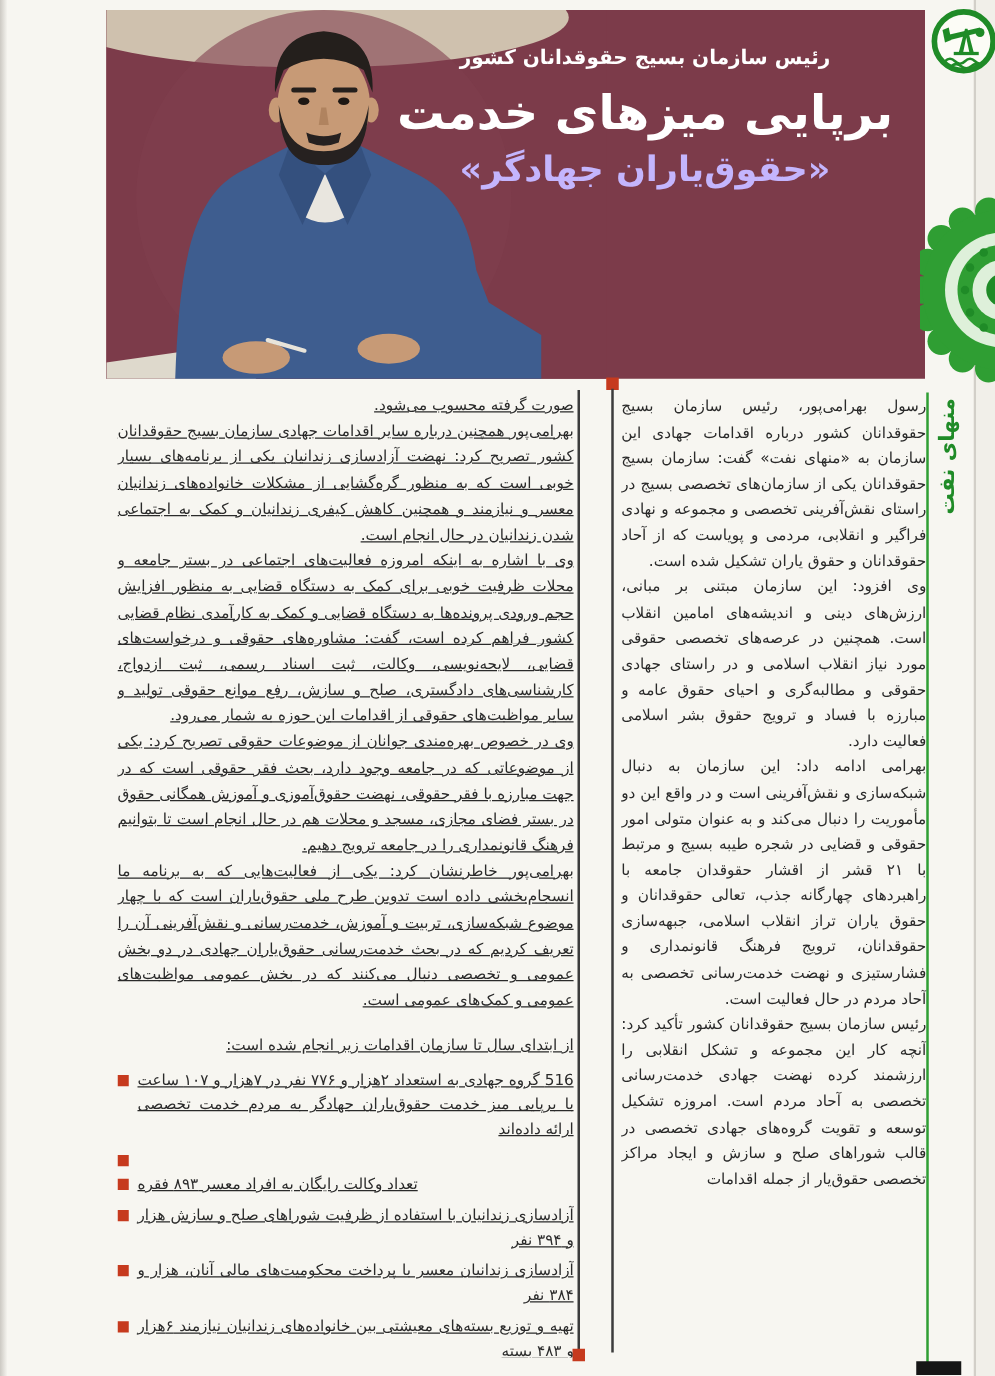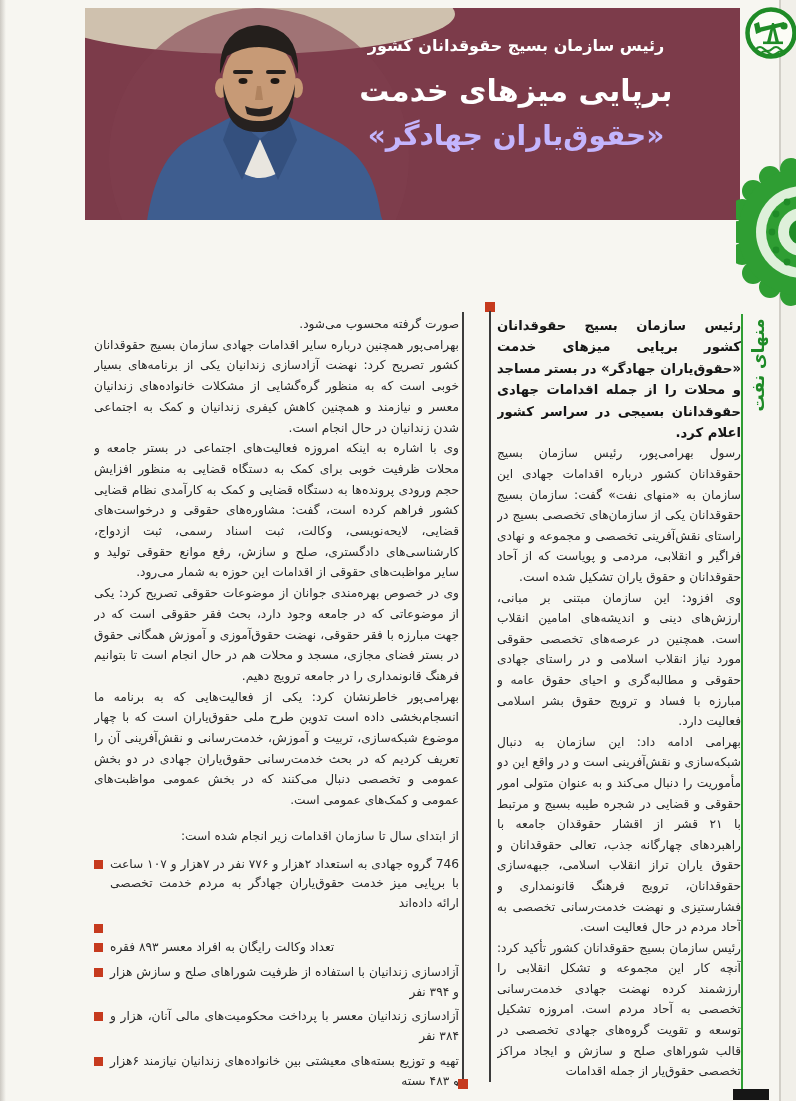--- a/index.html
+++ b/index.html
@@ -4,26 +4,26 @@
 <style>
   html,body{margin:0;padding:0;background:#e9e7e2;}
   .page{position:relative;width:796px;height:1101px;background:#f7f6f1;
         font-family:"DejaVu Sans",sans-serif;overflow:hidden;margin:0 auto;}
   
   .edge-right{position:absolute;left:779px;top:0;width:2px;height:1101px;background:#d2cfc8;}
   .edge-far-right{position:absolute;left:781px;top:0;width:15px;height:1101px;background:#f1efe9;}
   .edge-left{position:absolute;left:0;top:0;width:6px;height:1101px;
              background:linear-gradient(90deg,#ccc9c3,#f7f6f1);}
   
-  .hero{position:absolute;left:85px;top:8px;width:655px;height:212px;background:#7c3b4a;overflow:hidden;}
+  .hero{position:absolute;left:85px;top:8px;width:655px;height:295px;background:#7c3b4a;overflow:hidden;}
   .hero-photo{position:absolute;left:0;top:0;width:400px;height:300px;}
   .hero-text{position:absolute;top:24px;right:14px;width:420px;text-align:center;
              color:#ffffff;direction:rtl;}
   .kicker{font-size:16px;font-weight:bold;line-height:28px;letter-spacing:0;}
-  .headline{font-size:30px;font-weight:bold;line-height:45px;margin:0;}
+  .headline{font-size:38px;font-weight:bold;line-height:45px;margin:0;}
   .headline.first{margin-top:8px;}
   .headline.gold{color:#c4b5fd;font-size:28px;}
   
   .logo{position:absolute;left:744px;top:6px;width:54px;height:54px;}
   .ornament{position:absolute;left:736px;top:148px;width:60px;height:168px;}
   .green-vline{position:absolute;left:741px;top:314px;width:2px;height:778px;background:#2f9e33;}
   .v-label{position:absolute;left:748px;top:414px;width:98px;
            transform:rotate(-90deg);transform-origin:0 0;
            font-size:17px;font-weight:bold;color:#1f8b27;direction:rtl;text-align:center;
            white-space:nowrap;}
@@ -33,21 +33,21 @@
   .vrule-left{left:462px;top:312px;height:770px;}
   .sq-accent{position:absolute;width:10px;height:10px;background:#c63a1e;}
   .sq-top{left:485px;top:302px;}
   .sq-bottom{left:458px;top:1079px;}
   .endbar{position:absolute;left:733px;top:1089px;width:36px;height:11px;background:#161616;}
   
   .col{position:absolute;direction:rtl;text-align:justify;color:#2a2a2a;overflow:hidden;}
   .col p{margin:0;}
   .col-right{left:497px;top:315px;width:244px;height:768px;font-size:12.2px;line-height:20.6px;}
   .lead{font-weight:bold;font-size:13.2px;line-height:21.4px;color:#151515;}
-  .col-left{left:94px;top:314px;width:365px;height:772px;font-size:12.2px;line-height:20.7px;}
+  .col-left{left:94px;top:314px;width:365px;height:772px;font-size:12.2px;line-height:20.7px;text-decoration:underline;}
   .list-intro{margin-top:15px !important;}
   .list{margin-top:8px;}
   .li{display:flex;direction:ltr;gap:7px;margin-bottom:5px;}
   .li .bullet{flex:0 0 auto;width:9px;height:9px;background:#c63a1e;margin-top:5px;}
   .li .li-text{direction:rtl;text-align:justify;line-height:19.8px;}
 </style>
 </head>
 <body>
 
 <div class="page">
@@ -143,38 +143,37 @@
   <div class="green-vline"></div>
   <div class="v-label">منهای نفت</div>
 
   <div class="sq-accent sq-top"></div>
   <div class="vrule vrule-right"></div>
   <div class="vrule vrule-left"></div>
   <div class="sq-accent sq-bottom"></div>
   <div class="endbar"></div>
 
   <article class="col col-right">
-    <p class="lead">رئیس سازمان بسیج حقوقدانان کشور برپایی میزهای خدمت «حقوق‌یاران جهادگر» در بستر مساجد و محلات را از جمله اقدامات جهادی حقوقدانان بسیجی در سراسر کشور اعلام کرد.</p>
     <p>رسول بهرامی‌پور، رئیس سازمان بسیج حقوقدانان کشور درباره اقدامات جهادی این سازمان به «منهای نفت» گفت: سازمان بسیج حقوقدانان یکی از سازمان‌های تخصصی بسیج در راستای نقش‌آفرینی تخصصی و مجموعه و نهادی فراگیر و انقلابی، مردمی و پویاست که از آحاد حقوقدانان و حقوق یاران تشکیل شده است.</p>
     <p>وی افزود: این سازمان مبتنی بر مبانی، ارزش‌های دینی و اندیشه‌های امامین انقلاب است. همچنین در عرصه‌های تخصصی حقوقی مورد نیاز انقلاب اسلامی و در راستای جهادی حقوقی و مطالبه‌گری و احیای حقوق عامه و مبارزه با فساد و ترویج حقوق بشر اسلامی فعالیت دارد.</p>
     <p>بهرامی ادامه داد: این سازمان به دنبال شبکه‌سازی و نقش‌آفرینی است و در واقع این دو مأموریت را دنبال می‌کند و به عنوان متولی امور حقوقی و قضایی در شجره طیبه بسیج و مرتبط با ۲۱ قشر از اقشار حقوقدان جامعه با راهبردهای چهارگانه جذب، تعالی حقوقدانان و حقوق یاران تراز انقلاب اسلامی، جبهه‌سازی حقوقدانان، ترویج فرهنگ قانونمداری و فشارستیزی و نهضت خدمت‌رسانی تخصصی به آحاد مردم در حال فعالیت است.</p>
     <p>رئیس سازمان بسیج حقوقدانان کشور تأکید کرد: آنچه کار این مجموعه و تشکل انقلابی را ارزشمند کرده نهضت جهادی خدمت‌رسانی تخصصی به آحاد مردم است. امروزه تشکیل توسعه و تقویت گروه‌های جهادی تخصصی در قالب شوراهای صلح و سازش و ایجاد مراکز تخصصی حقوق‌یار از جمله اقدامات</p>
   </article>
 
   <article class="col col-left">
     <p>صورت گرفته محسوب می‌شود.</p>
     <p>بهرامی‌پور همچنین درباره سایر اقدامات جهادی سازمان بسیج حقوقدانان کشور تصریح کرد: نهضت آزادسازی زندانیان یکی از برنامه‌های بسیار خوبی است که به منظور گره‌گشایی از مشکلات خانواده‌های زندانیان معسر و نیازمند و همچنین کاهش کیفری زندانیان و کمک به اجتماعی شدن زندانیان در حال انجام است.</p>
     <p>وی با اشاره به اینکه امروزه فعالیت‌های اجتماعی در بستر جامعه و محلات ظرفیت خوبی برای کمک به دستگاه قضایی به منظور افزایش حجم ورودی پرونده‌ها به دستگاه قضایی و کمک به کارآمدی نظام قضایی کشور فراهم کرده است، گفت: مشاوره‌های حقوقی و درخواست‌های قضایی، لایحه‌نویسی، وکالت، ثبت اسناد رسمی، ثبت ازدواج، کارشناسی‌های دادگستری، صلح و سازش، رفع موانع حقوقی تولید و سایر مواظبت‌های حقوقی از اقدامات این حوزه به شمار می‌رود.</p>
     <p>وی در خصوص بهره‌مندی جوانان از موضوعات حقوقی تصریح کرد: یکی از موضوعاتی که در جامعه وجود دارد، بحث فقر حقوقی است که در جهت مبارزه با فقر حقوقی، نهضت حقوق‌آموزی و آموزش همگانی حقوق در بستر فضای مجازی، مسجد و محلات هم در حال انجام است تا بتوانیم فرهنگ قانونمداری را در جامعه ترویج دهیم.</p>
     <p>بهرامی‌پور خاطرنشان کرد: یکی از فعالیت‌هایی که به برنامه ما انسجام‌بخشی داده است تدوین طرح ملی حقوق‌یاران است که با چهار موضوع شبکه‌سازی، تربیت و آموزش، خدمت‌رسانی و نقش‌آفرینی آن را تعریف کردیم که در بحث خدمت‌رسانی حقوق‌یاران جهادی در دو بخش عمومی و تخصصی دنبال می‌کنند که در بخش عمومی مواظبت‌های عمومی و کمک‌های عمومی است.</p>
     <p class="list-intro">از ابتدای سال تا سازمان اقدامات زیر انجام شده است:</p>
     <div class="list">
       <div class="li">
         <span class="bullet"></span>
-        <span class="li-text">746 گروه جهادی به استعداد ۲هزار و ۷۷۶ نفر در ۷هزار و ۱۰۷ ساعت با برپایی میز خدمت حقوق‌یاران جهادگر به مردم خدمت تخصصی ارائه داده‌اند</span>
+        <span class="li-text">516 گروه جهادی به استعداد ۲هزار و ۷۷۶ نفر در ۷هزار و ۱۰۷ ساعت با برپایی میز خدمت حقوق‌یاران جهادگر به مردم خدمت تخصصی ارائه داده‌اند</span>
       </div>
       <div class="li">
         <span class="bullet"></span>
       </div>
       <div class="li">
         <span class="bullet"></span>
         <span class="li-text">تعداد وکالت رایگان به افراد معسر ۸۹۳ فقره</span>
       </div>
       <div class="li">
         <span class="bullet"></span>

